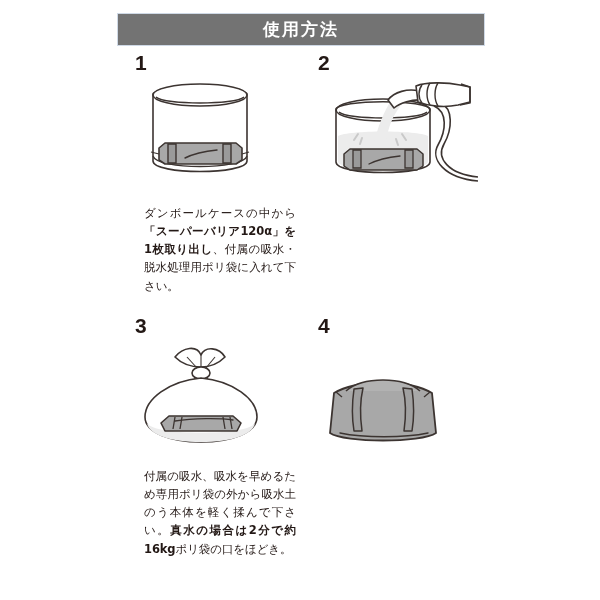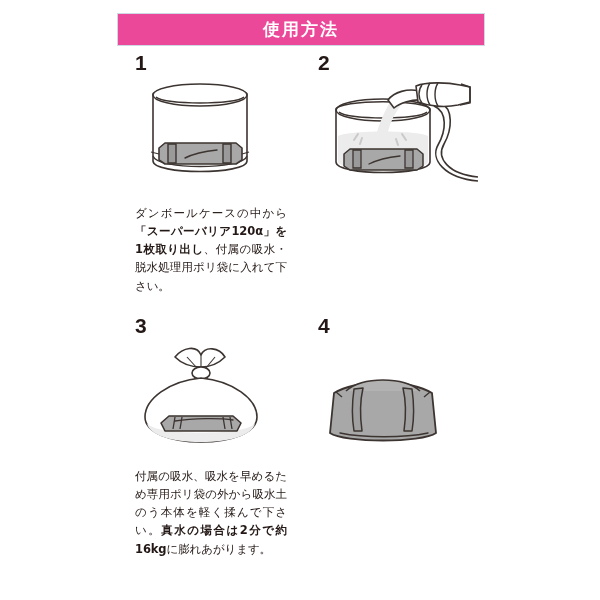--- a/index.html
+++ b/index.html
@@ -20,21 +20,21 @@
     height: 600px;
   }
 
   
   .header-banner {
     position: absolute;
     left: 117px;
     top: 13px;
     width: 368px;
     height: 33px;
-    background: #ec4899;
+    background: #737373;
     border: 1px solid #cfd9e6;
     box-sizing: border-box;
     display: flex;
     align-items: center;
     justify-content: center;
   }
   .header-title {
     color: #ffffff;
     font-size: 17px;
     font-weight: bold;
@@ -82,20 +82,21 @@
   }
 
   .step-text {
     width: 152px;
     font-size: 11.5px;
     line-height: 1.58;
     color: #231815;
     letter-spacing: -0.1px;
     text-align: justify;
     text-justify: inter-character;
+    margin-left: 9px;
   }
   .step-text b {
     font-weight: bold;
   }
 
   
   .row1 { position: absolute; top: 0; left: 0; }
   .row2 { position: absolute; top: 263px; left: 0; }
 
   .fig-wrap-1 { margin-top: 2px; }
@@ -206,21 +207,21 @@
             <path d="M12 82 C18 95, 114 95, 120 82 C118 94, 96 101, 66 101 C36 101, 14 94, 12 82 Z" fill="#ececec" stroke="none"></path>
 
             <path d="M26 82 L34 75 L98 75 L106 82 L102 90 L30 90 Z" fill="#a8a8a8" stroke="#3c3431" stroke-width="1.6" stroke-linejoin="round"></path>
             <path d="M40 76 L38 88" fill="none" stroke="#3c3431" stroke-width="1.3"></path>
             <path d="M47 76 L45 88" fill="none" stroke="#3c3431" stroke-width="1.3"></path>
             <path d="M88 76 L90 88" fill="none" stroke="#3c3431" stroke-width="1.3"></path>
             <path d="M95 76 L97 88" fill="none" stroke="#3c3431" stroke-width="1.3"></path>
             <path d="M40 80 C58 77, 86 77, 98 79" fill="none" stroke="#3c3431" stroke-width="1.3" stroke-linecap="round"></path>
           </svg>
         </div>
-        <div class="step-text txt-wrap-1"><span>付属の吸水、吸水を早めるため専用ポリ袋の外から吸水土のう本体を軽く揉んで下さい。</span><b>真水の場合は2分で約16kg</b><span>に膨れあがります。</span></div>
+        <div class="step-text txt-wrap-1"><span>付属の吸水、吸水を早めるため専用ポリ袋の外から吸水土のう本体を軽く揉んで下さい。</span><b>真水の場合は2分で約16kg</b><span>ポリ袋の口をほどき。</span></div>
       </div>
 
       <div class="step step-col2">
         <div class="step-number">4</div>
         <div class="step-figure fig-wrap-1">
           <svg width="182" height="118" viewBox="0 0 182 118">
 
             <path d="M16 52 C26 46, 42 42, 65 41 C88 42, 104 46, 114 52
                      L118 92 C104 102, 26 102, 12 92 Z" fill="#a8a8a8" stroke="#3c3431" stroke-width="1.8" stroke-linejoin="round"></path>
 

